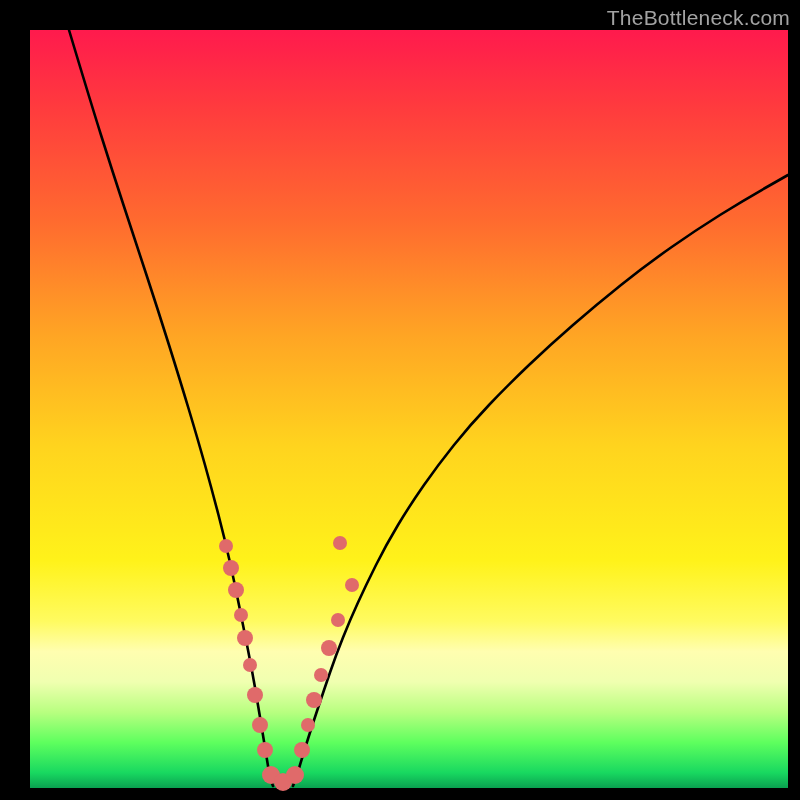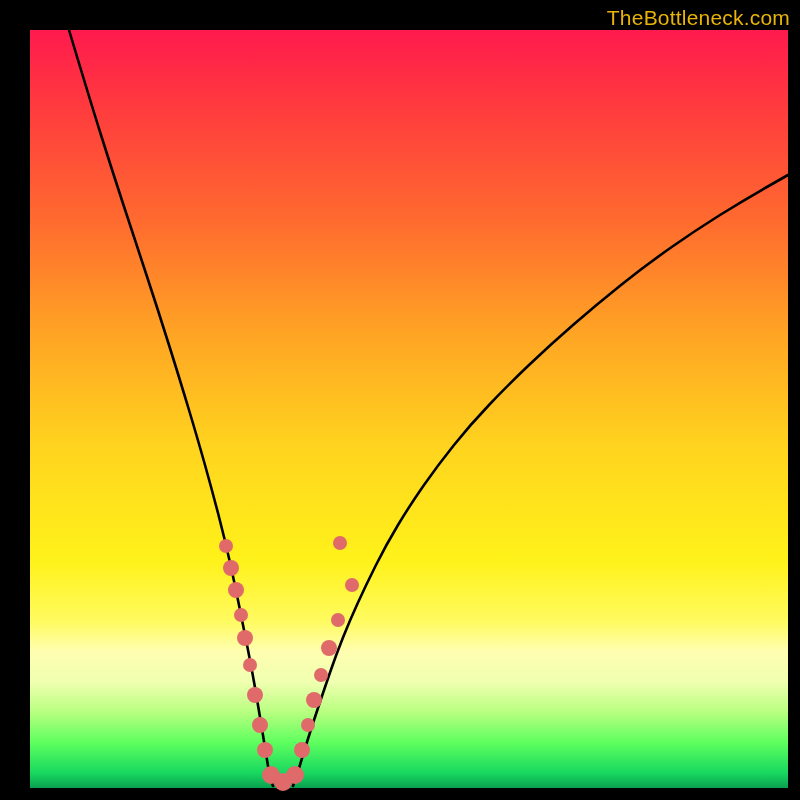--- a/index.html
+++ b/index.html
@@ -31,21 +31,21 @@
       #b8ff80 90%,
       #5eff5e 94%,
       #18d860 98%,
       #0aa050 100%
     );
   }
   .watermark {
     position: absolute;
     top: 6px;
     right: 10px;
-    color: #eab308;
+    color: #a3a3a3;
     font-size: 21px;
     font-weight: 500;
     letter-spacing: 0.2px;
     user-select: none;
   }
   svg.overlay {
     position: absolute;
     left: 0;
     top: 0;
     width: 758px;

